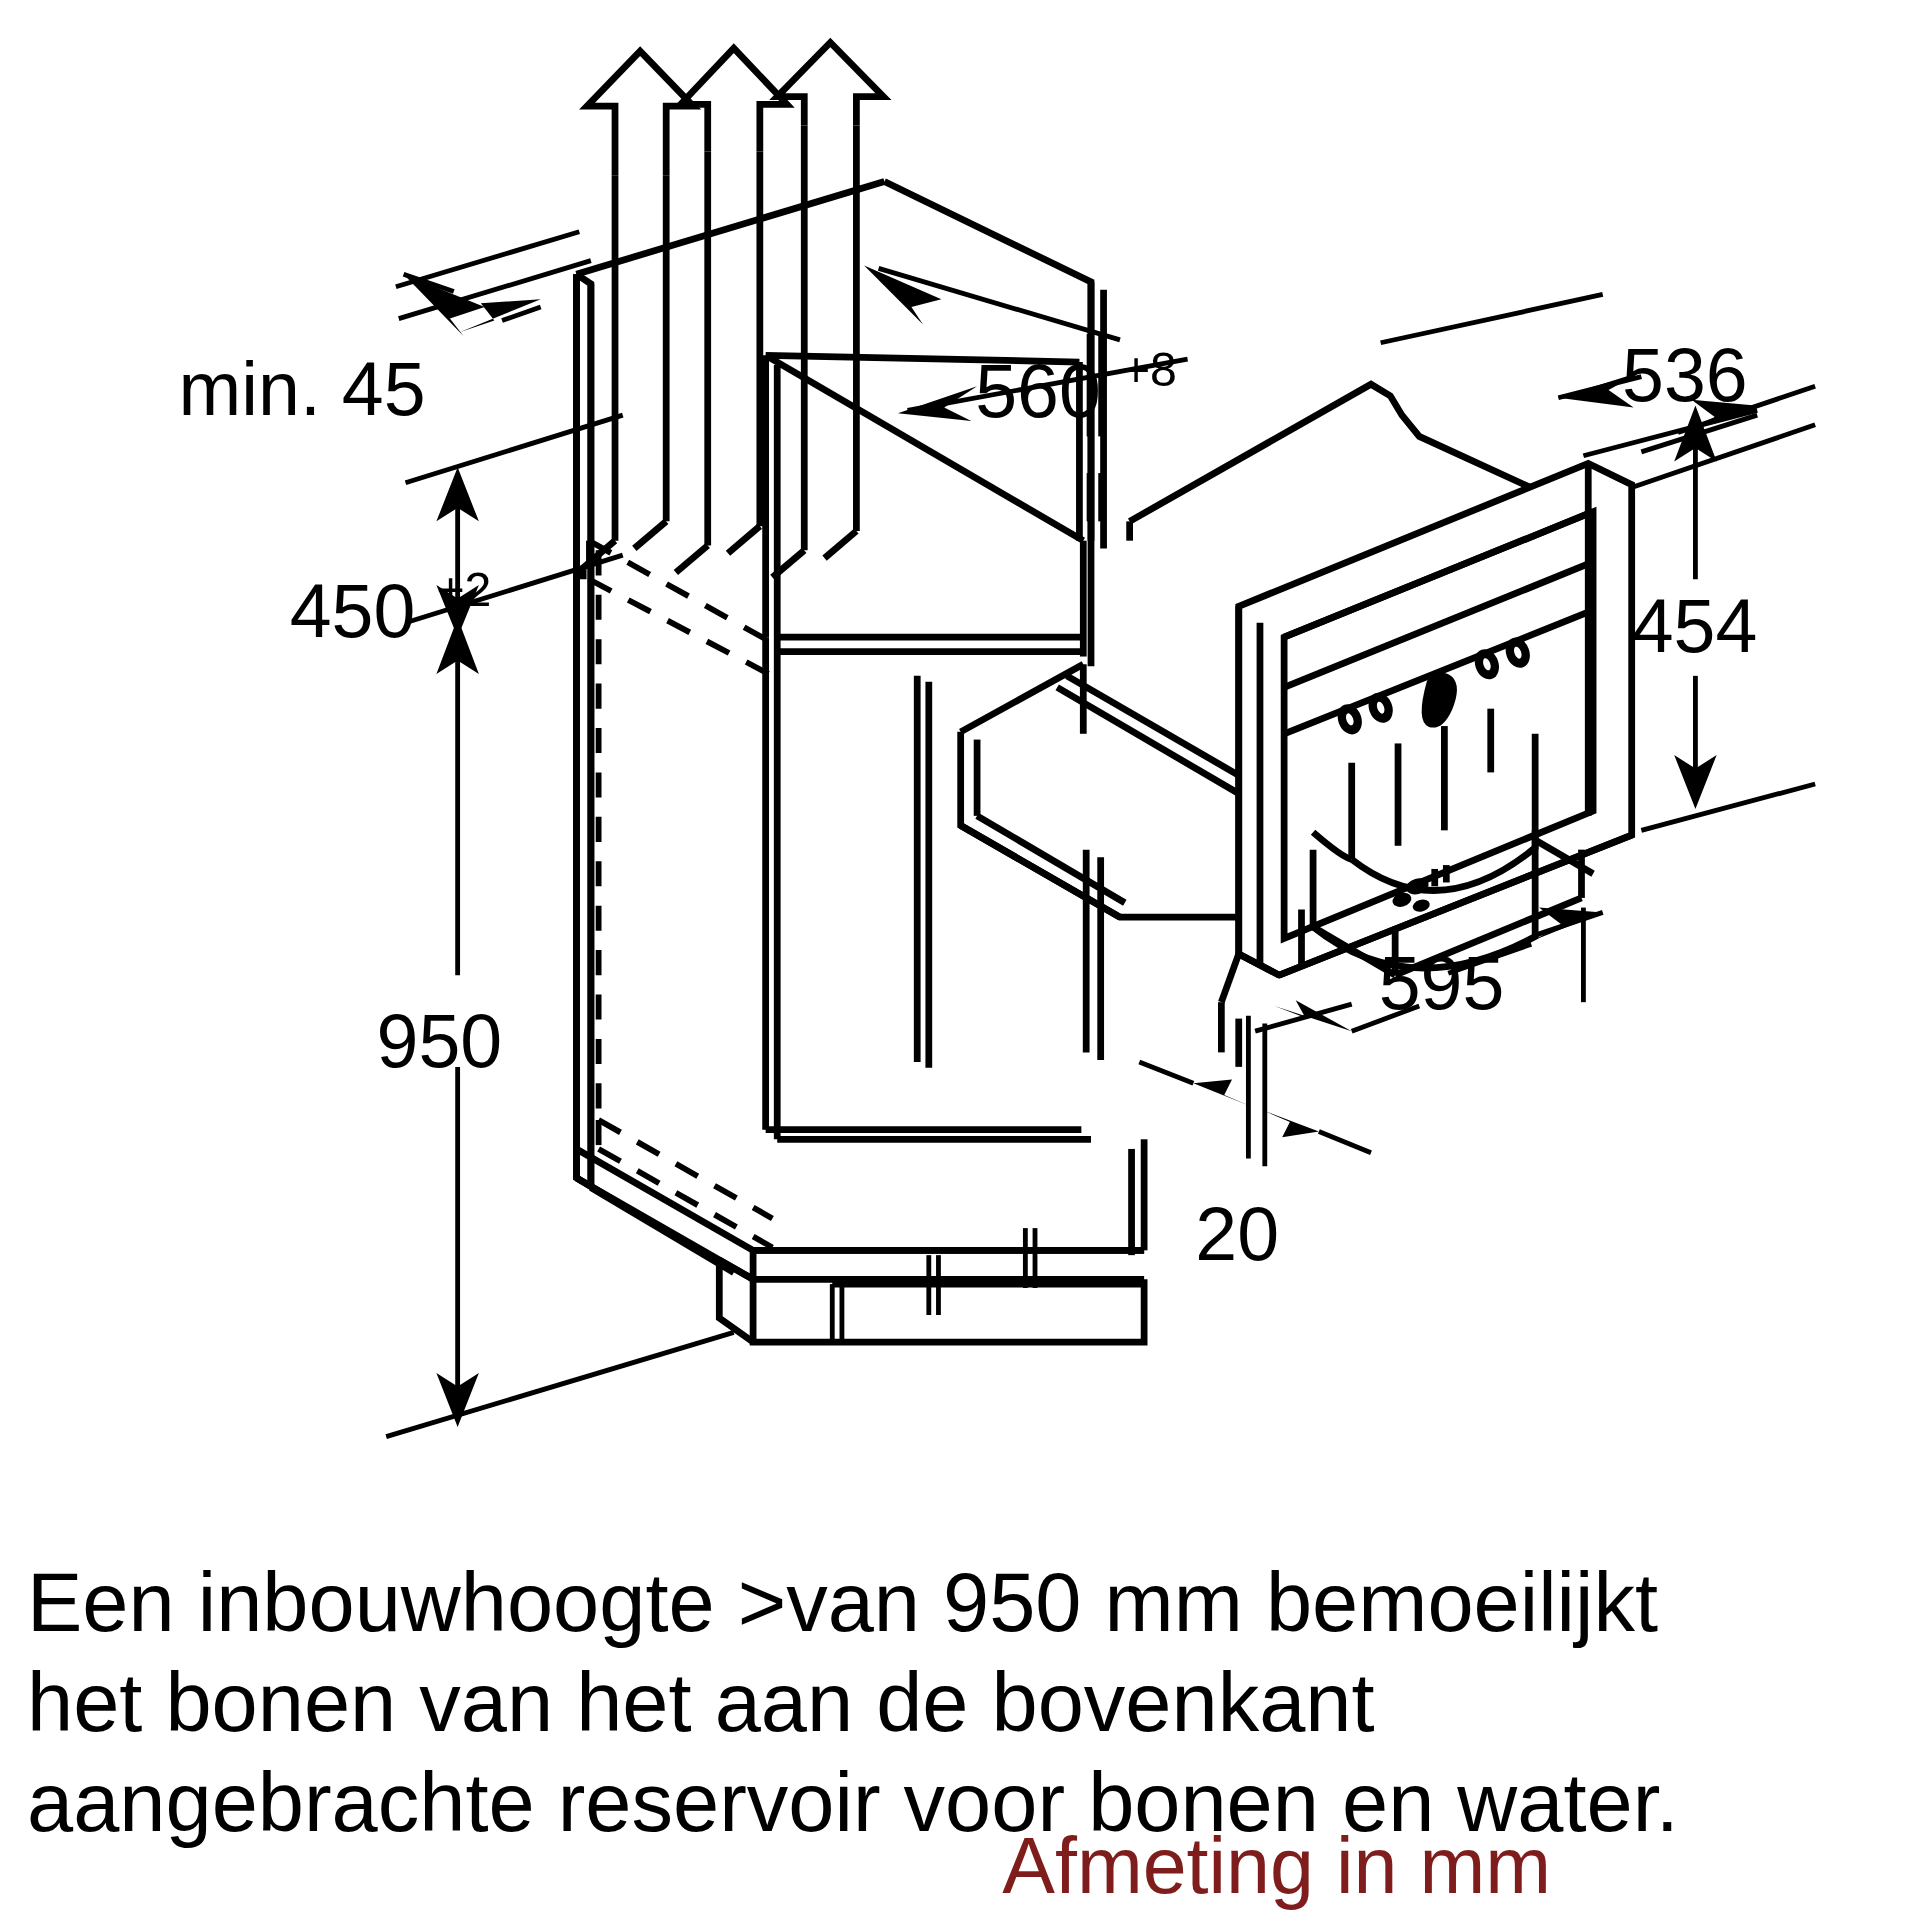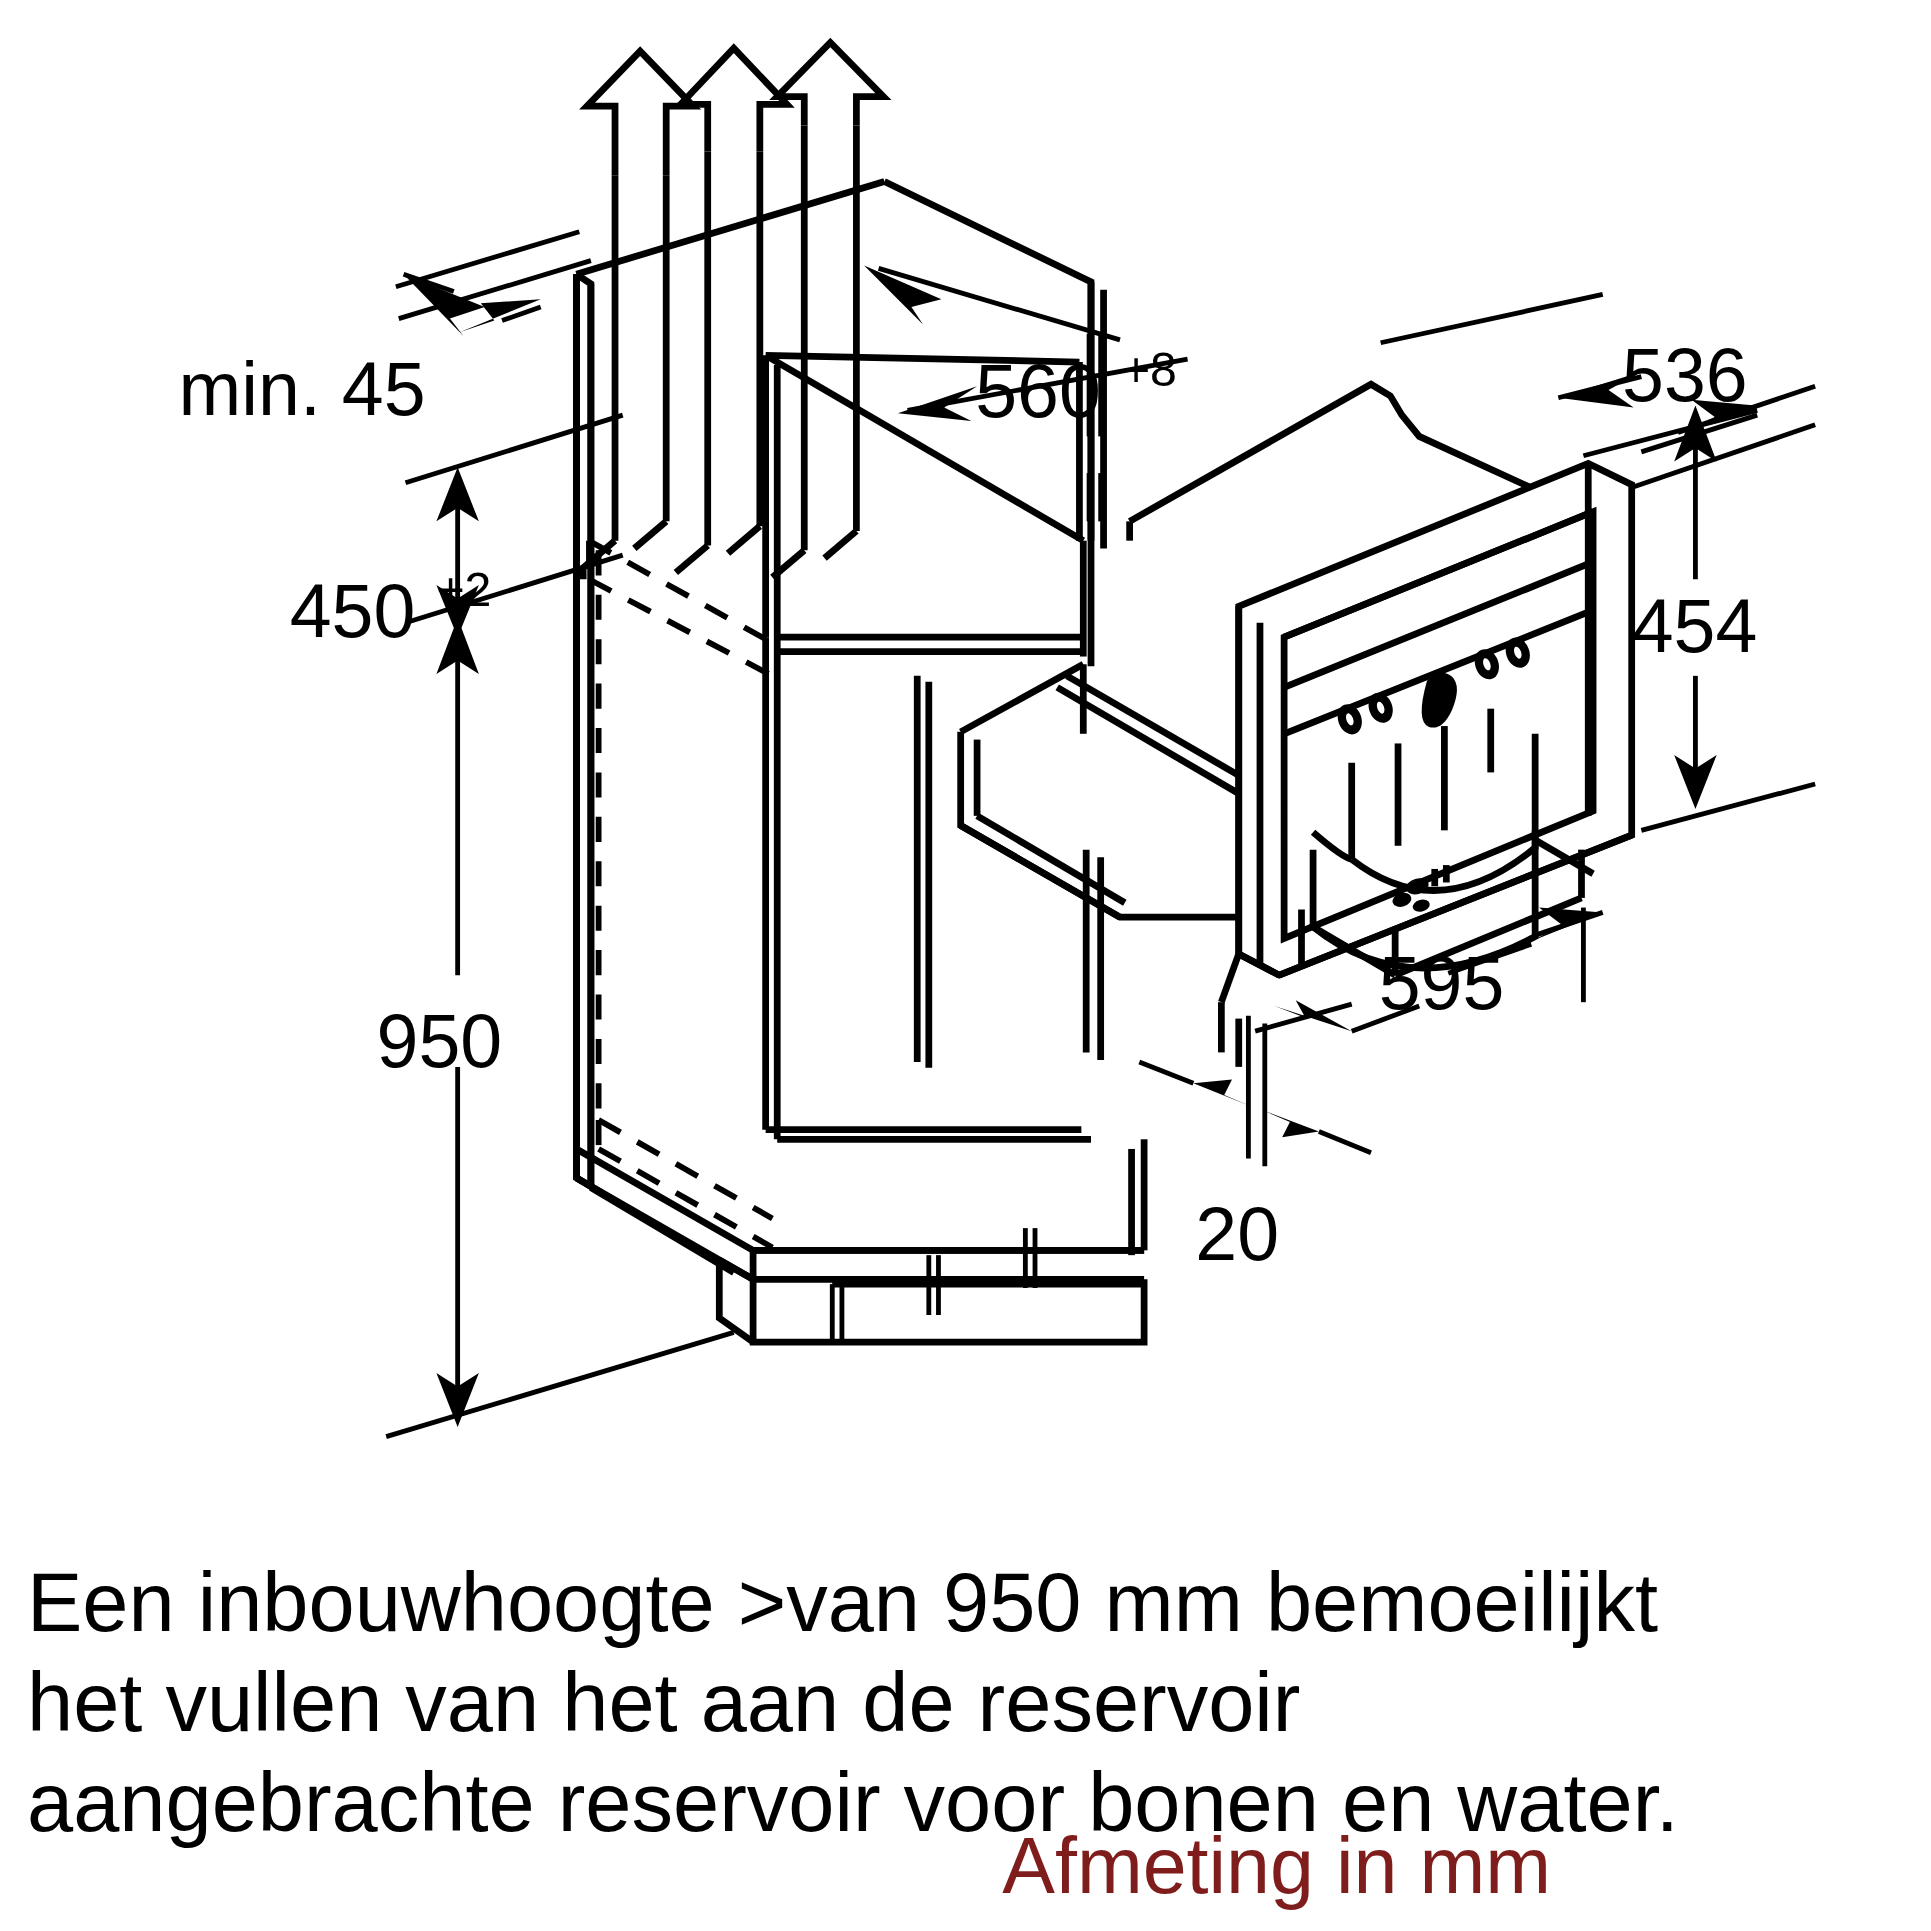--- a/index.html
+++ b/index.html
@@ -350,20 +350,20 @@
     <text class="dim-text" x="1690" y="675" text-anchor="start">454</text>
 
     <text class="dim-text" x="1428" y="1045" text-anchor="start">595</text>
 
     <text class="dim-text" x="1238" y="1305" text-anchor="start">20</text>
 
   </svg>
 
   <div class="note-block">
     <div class="note-line">Een inbouwhoogte &gt;van 950 mm bemoeilijkt</div>
-    <div class="note-line">het vullen van het aan de reservoir</div>
+    <div class="note-line">het bonen van het aan de bovenkant</div>
     <div class="note-line">aangebrachte reservoir voor bonen en water.</div>
   </div>
 
   <div class="unit-line">Afmeting in mm</div>
 
 </div>
 
 
 </body></html>

